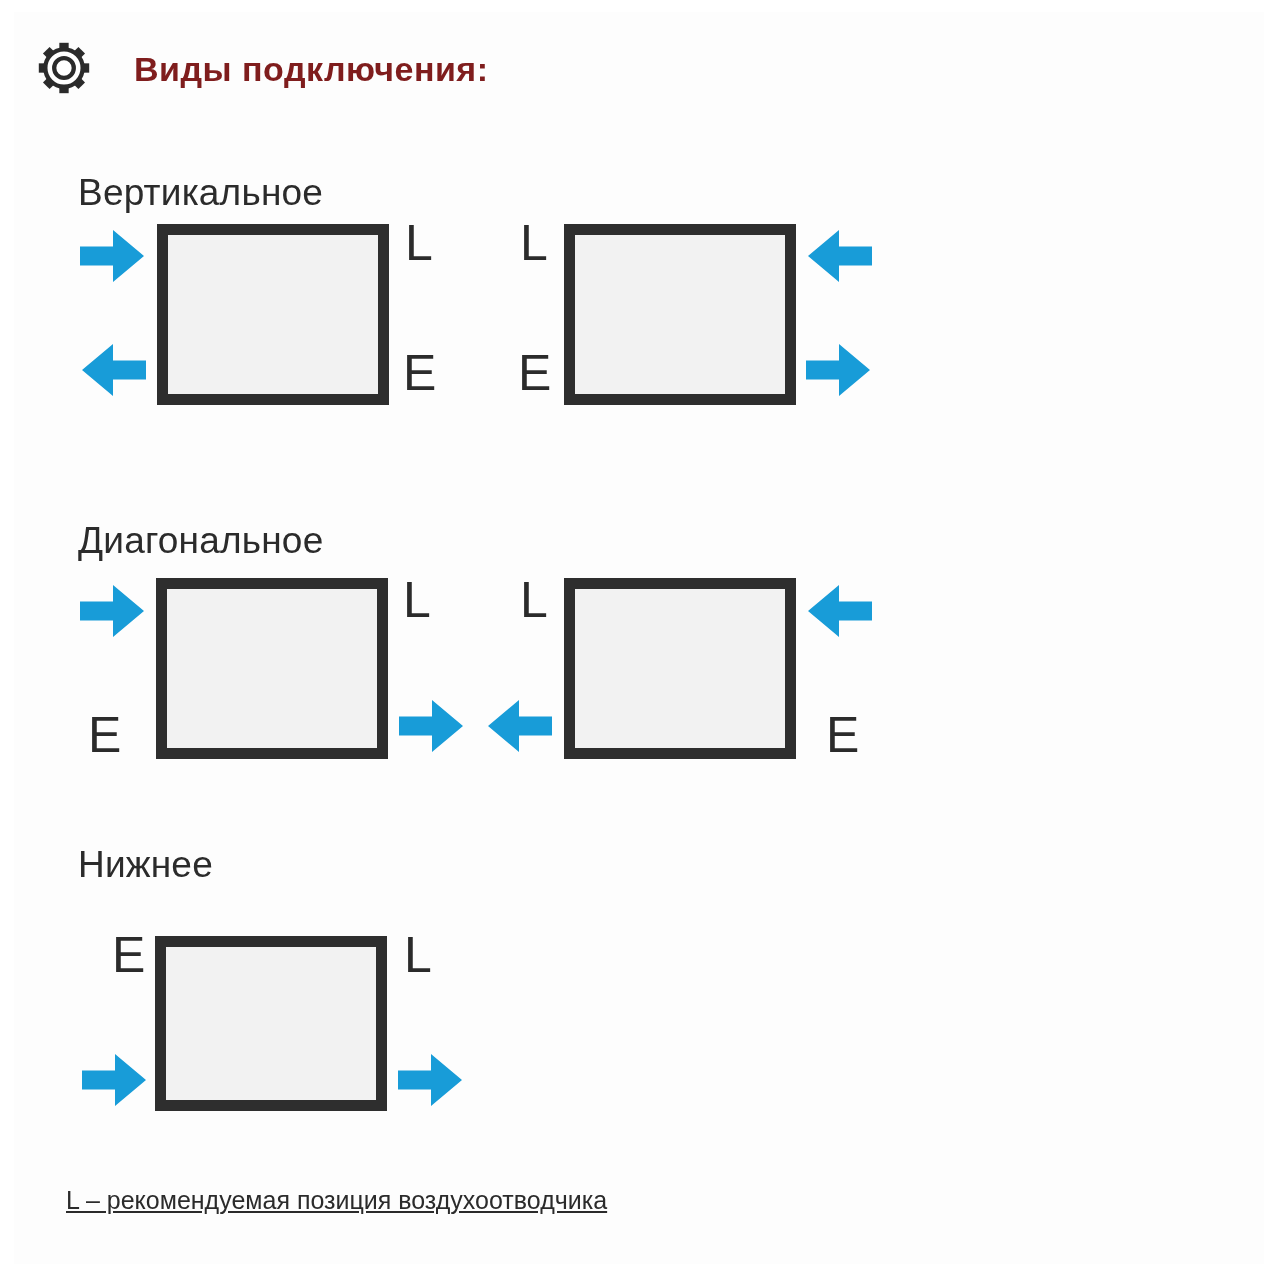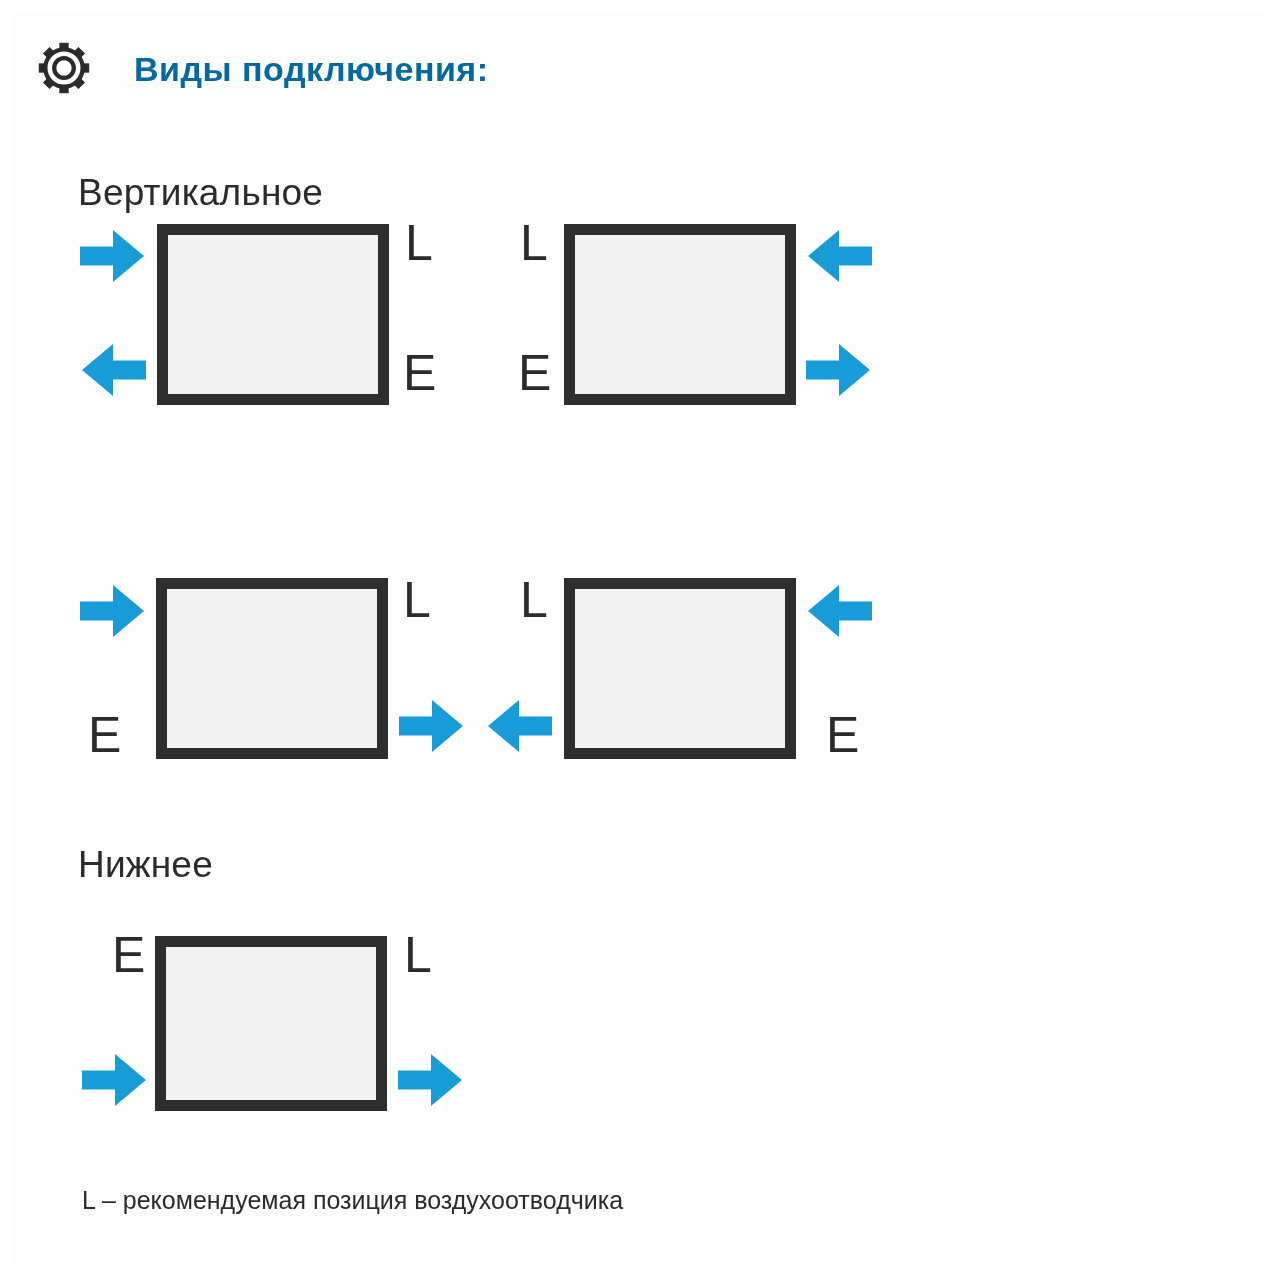--- a/index.html
+++ b/index.html
@@ -11,21 +11,21 @@
     overflow: hidden;
   }
   .canvas { position: relative; width: 1280px; height: 1280px; background: #ffffff; }
   .panel {
     position: absolute; left: 14px; top: 12px; right: 16px; bottom: 16px;
     background: #fdfdfd;
   }
   .page-title {
     position: absolute; left: 134px; top: 50px;
     font-size: 34px; font-weight: 700; letter-spacing: 0.5px;
-    color: #0369a1;
+    color: #7f1d1d;
   }
   .gear-wrap { position: absolute; left: 36px; top: 40px; width: 56px; height: 56px; }
   .section-title {
     position: absolute; left: 78px;
     font-size: 37px; font-weight: 400; color: #2b2b2b; letter-spacing: 0.2px;
   }
   .radiator {
     position: absolute; width: 232px; height: 181px;
     background: #f2f2f2;
     border: 11px solid var(--dark, #2e2e2e);
@@ -33,22 +33,22 @@
   .radiator.short { height: 175px; }
   .port-label {
     position: absolute;
     font-size: 50px; line-height: 50px; font-weight: 400; color: #2b2b2b;
   }
   .arrow { position: absolute; width: 66px; height: 58px; }
   .arrow svg { display: block; width: 100%; height: 100%; }
   .arrow polygon { fill: var(--accent, #189cd8); }
   .arrow.flip svg { transform: scaleX(-1); }
   .legend {
-    position: absolute; left: 82px; top: 1182px;
-    font-size: 25px; line-height: 37px; color: #2b2b2b;
+    position: absolute; left: 66px; top: 1182px;
+    font-size: 25px; line-height: 37px; color: #2b2b2b; text-decoration: underline;
   }
   .gear-wrap svg { display: block; width: 100%; height: 100%; }
 </style>
 </head>
 <body>
 
 <div class="canvas">
   <div class="panel"></div>
 
   <div class="gear-wrap">
@@ -92,20 +92,21 @@
     <svg viewBox="0 0 66 58">
         <polygon points="0,19.5 33,19.5 33,3 64,29 33,55 33,38.5 0,38.5"></polygon>
       </svg>
   </div>
   <div class="arrow" style="left:806px; top:341px">
     <svg viewBox="0 0 66 58">
         <polygon points="0,19.5 33,19.5 33,3 64,29 33,55 33,38.5 0,38.5"></polygon>
       </svg>
   </div>
 
+  <div class="section-title" style="top:520px">Диагональное</div>
 
   <div class="radiator" style="left:156px; top:578px"></div>
   <div class="arrow" style="left:80px; top:582px">
     <svg viewBox="0 0 66 58">
         <polygon points="0,19.5 33,19.5 33,3 64,29 33,55 33,38.5 0,38.5"></polygon>
       </svg>
   </div>
   <div class="port-label" style="left:403px; top:575px">L</div>
   <div class="port-label" style="left:88px; top:710px">E</div>
   <div class="arrow" style="left:399px; top:697px">

